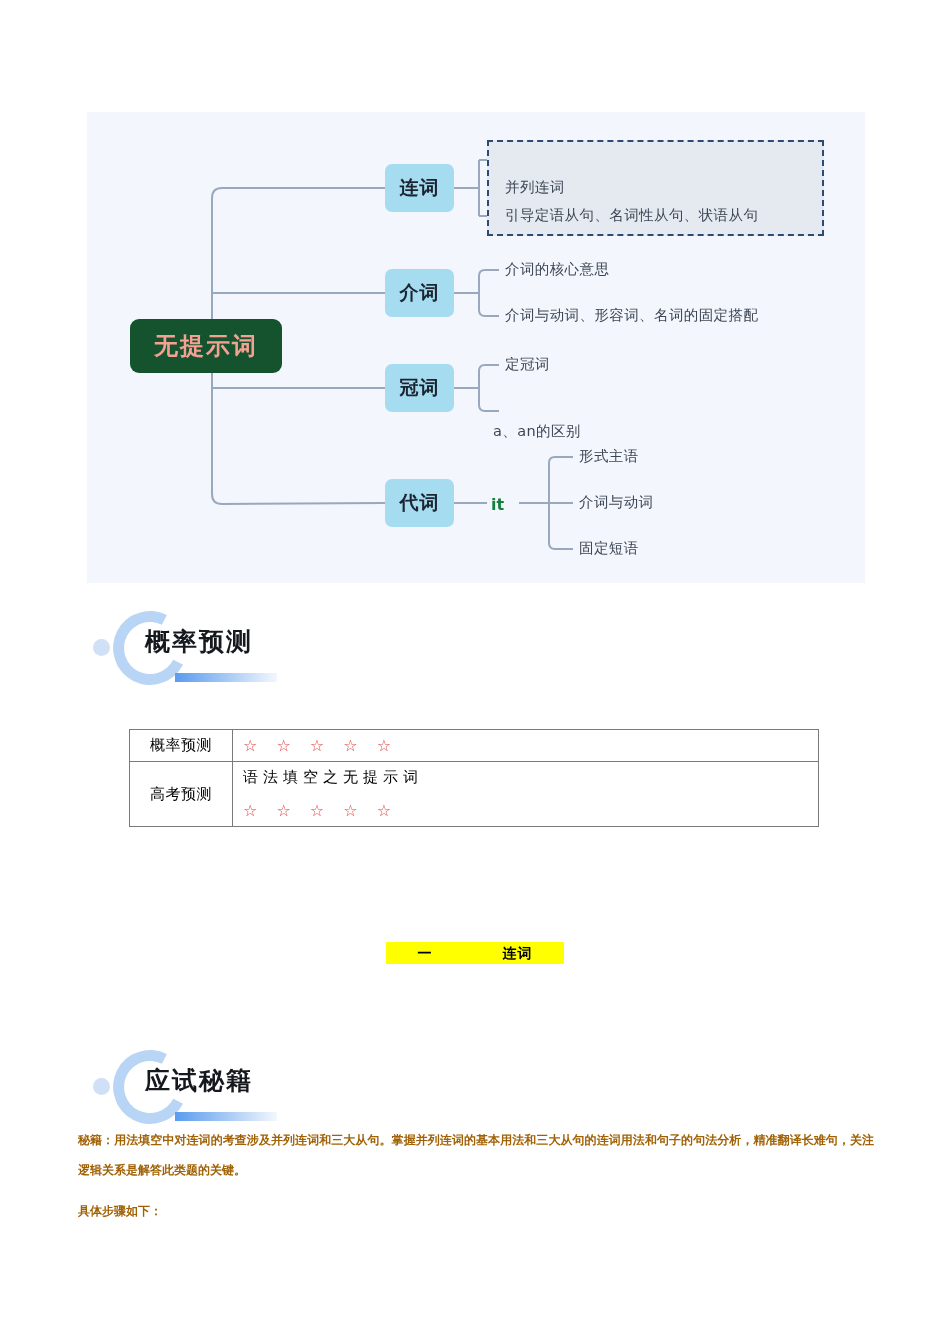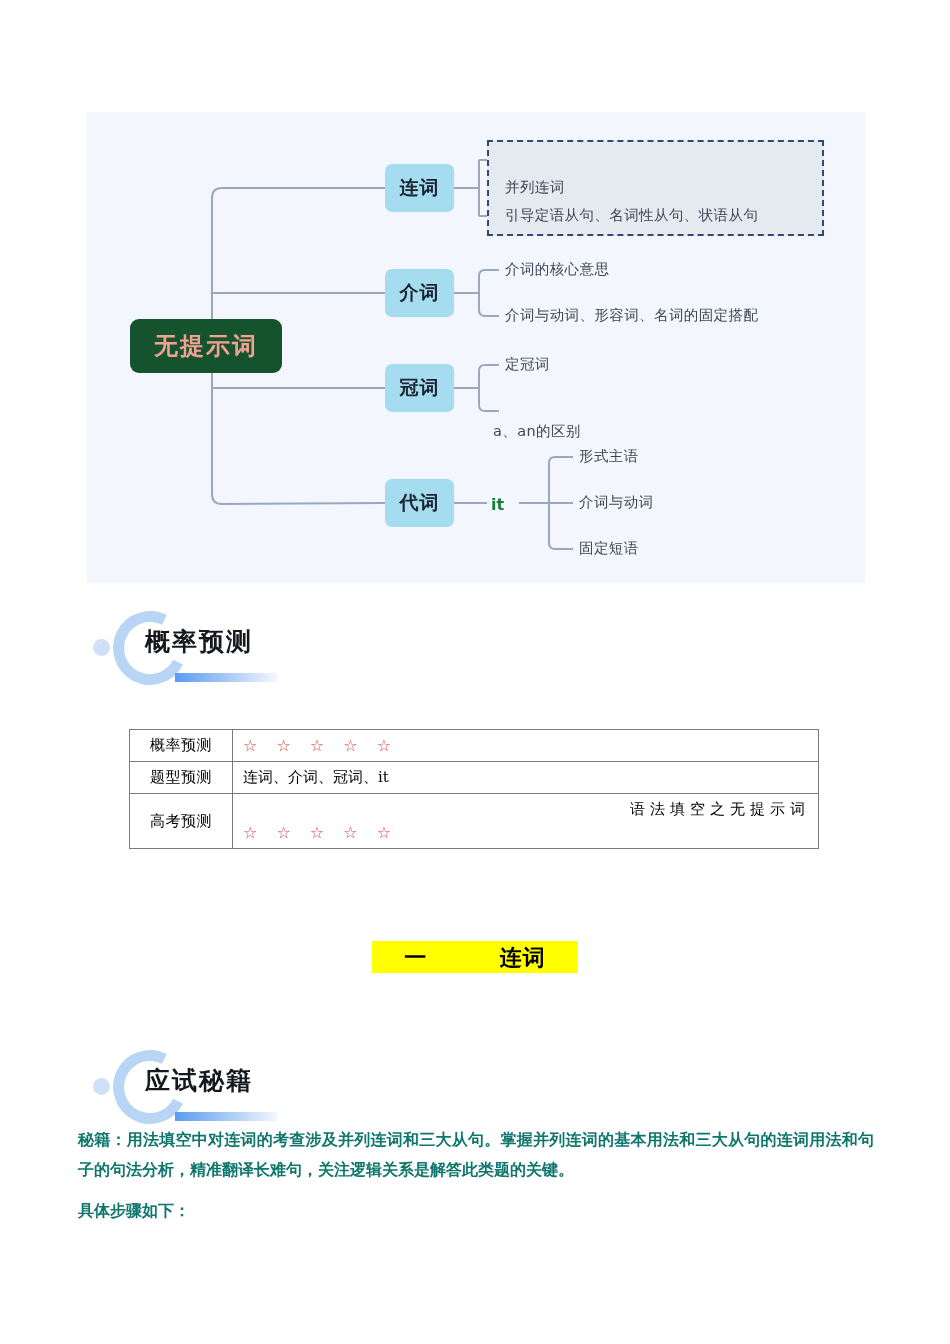--- a/index.html
+++ b/index.html
@@ -165,51 +165,50 @@
   }
   .stars {
     color: #e04a4a;
     font-size: 16px;
     letter-spacing: 7px;
     font-family: "DejaVu Sans", sans-serif;
   }
   .spaced {
     letter-spacing: 5px;
     display: block;
-    margin-bottom: 4px;
-    text-align: right;
+    margin-bottom: 14px;
   }
 
   
   #sec-heading {
     position: absolute;
     left: 0;
     top: 943px;
     width: 950px;
     text-align: center;
   }
   #sec-heading span {
     background: #ffff00;
-    font-size: 22px;
+    font-size: 14px;
     font-weight: bold;
     font-family: "DejaVu Serif", "Liberation Serif", serif;
     padding: 3px 16px;
     letter-spacing: 1px;
     text-align: center;
   }
 
   
   .para {
     position: absolute;
     left: 78px;
     width: 796px;
-    font-size: 16px;
+    font-size: 12px;
     font-weight: bold;
     line-height: 30px;
-    color: #0f766e;
+    color: #a16207;
     font-family: "DejaVu Serif", "Liberation Serif", serif;
     text-align: justify;
   }
   #para-mishu { top: 1125px; }
   #para-steps { top: 1196px; }
 </style>
 </head>
 <body>
 
 <div id="mindmap">
@@ -285,24 +284,20 @@
   <div class="btxt">概率预测</div>
 </div>
 
 <table id="pred-table">
   <tbody>
     <tr>
       <td class="lbl">概率预测</td>
       <td>
         <span class="stars">☆ ☆ ☆ ☆ ☆</span>
       </td>
-    </tr>
-    <tr>
-      <td class="lbl">题型预测</td>
-      <td>连词、介词、冠词、it</td>
     </tr>
     <tr>
       <td class="lbl">高考预测</td>
       <td>
         <span class="spaced">语法填空之无提示词</span>
         <span class="stars">☆ ☆ ☆ ☆ ☆</span>
       </td>
     </tr>
   </tbody>
 </table>

